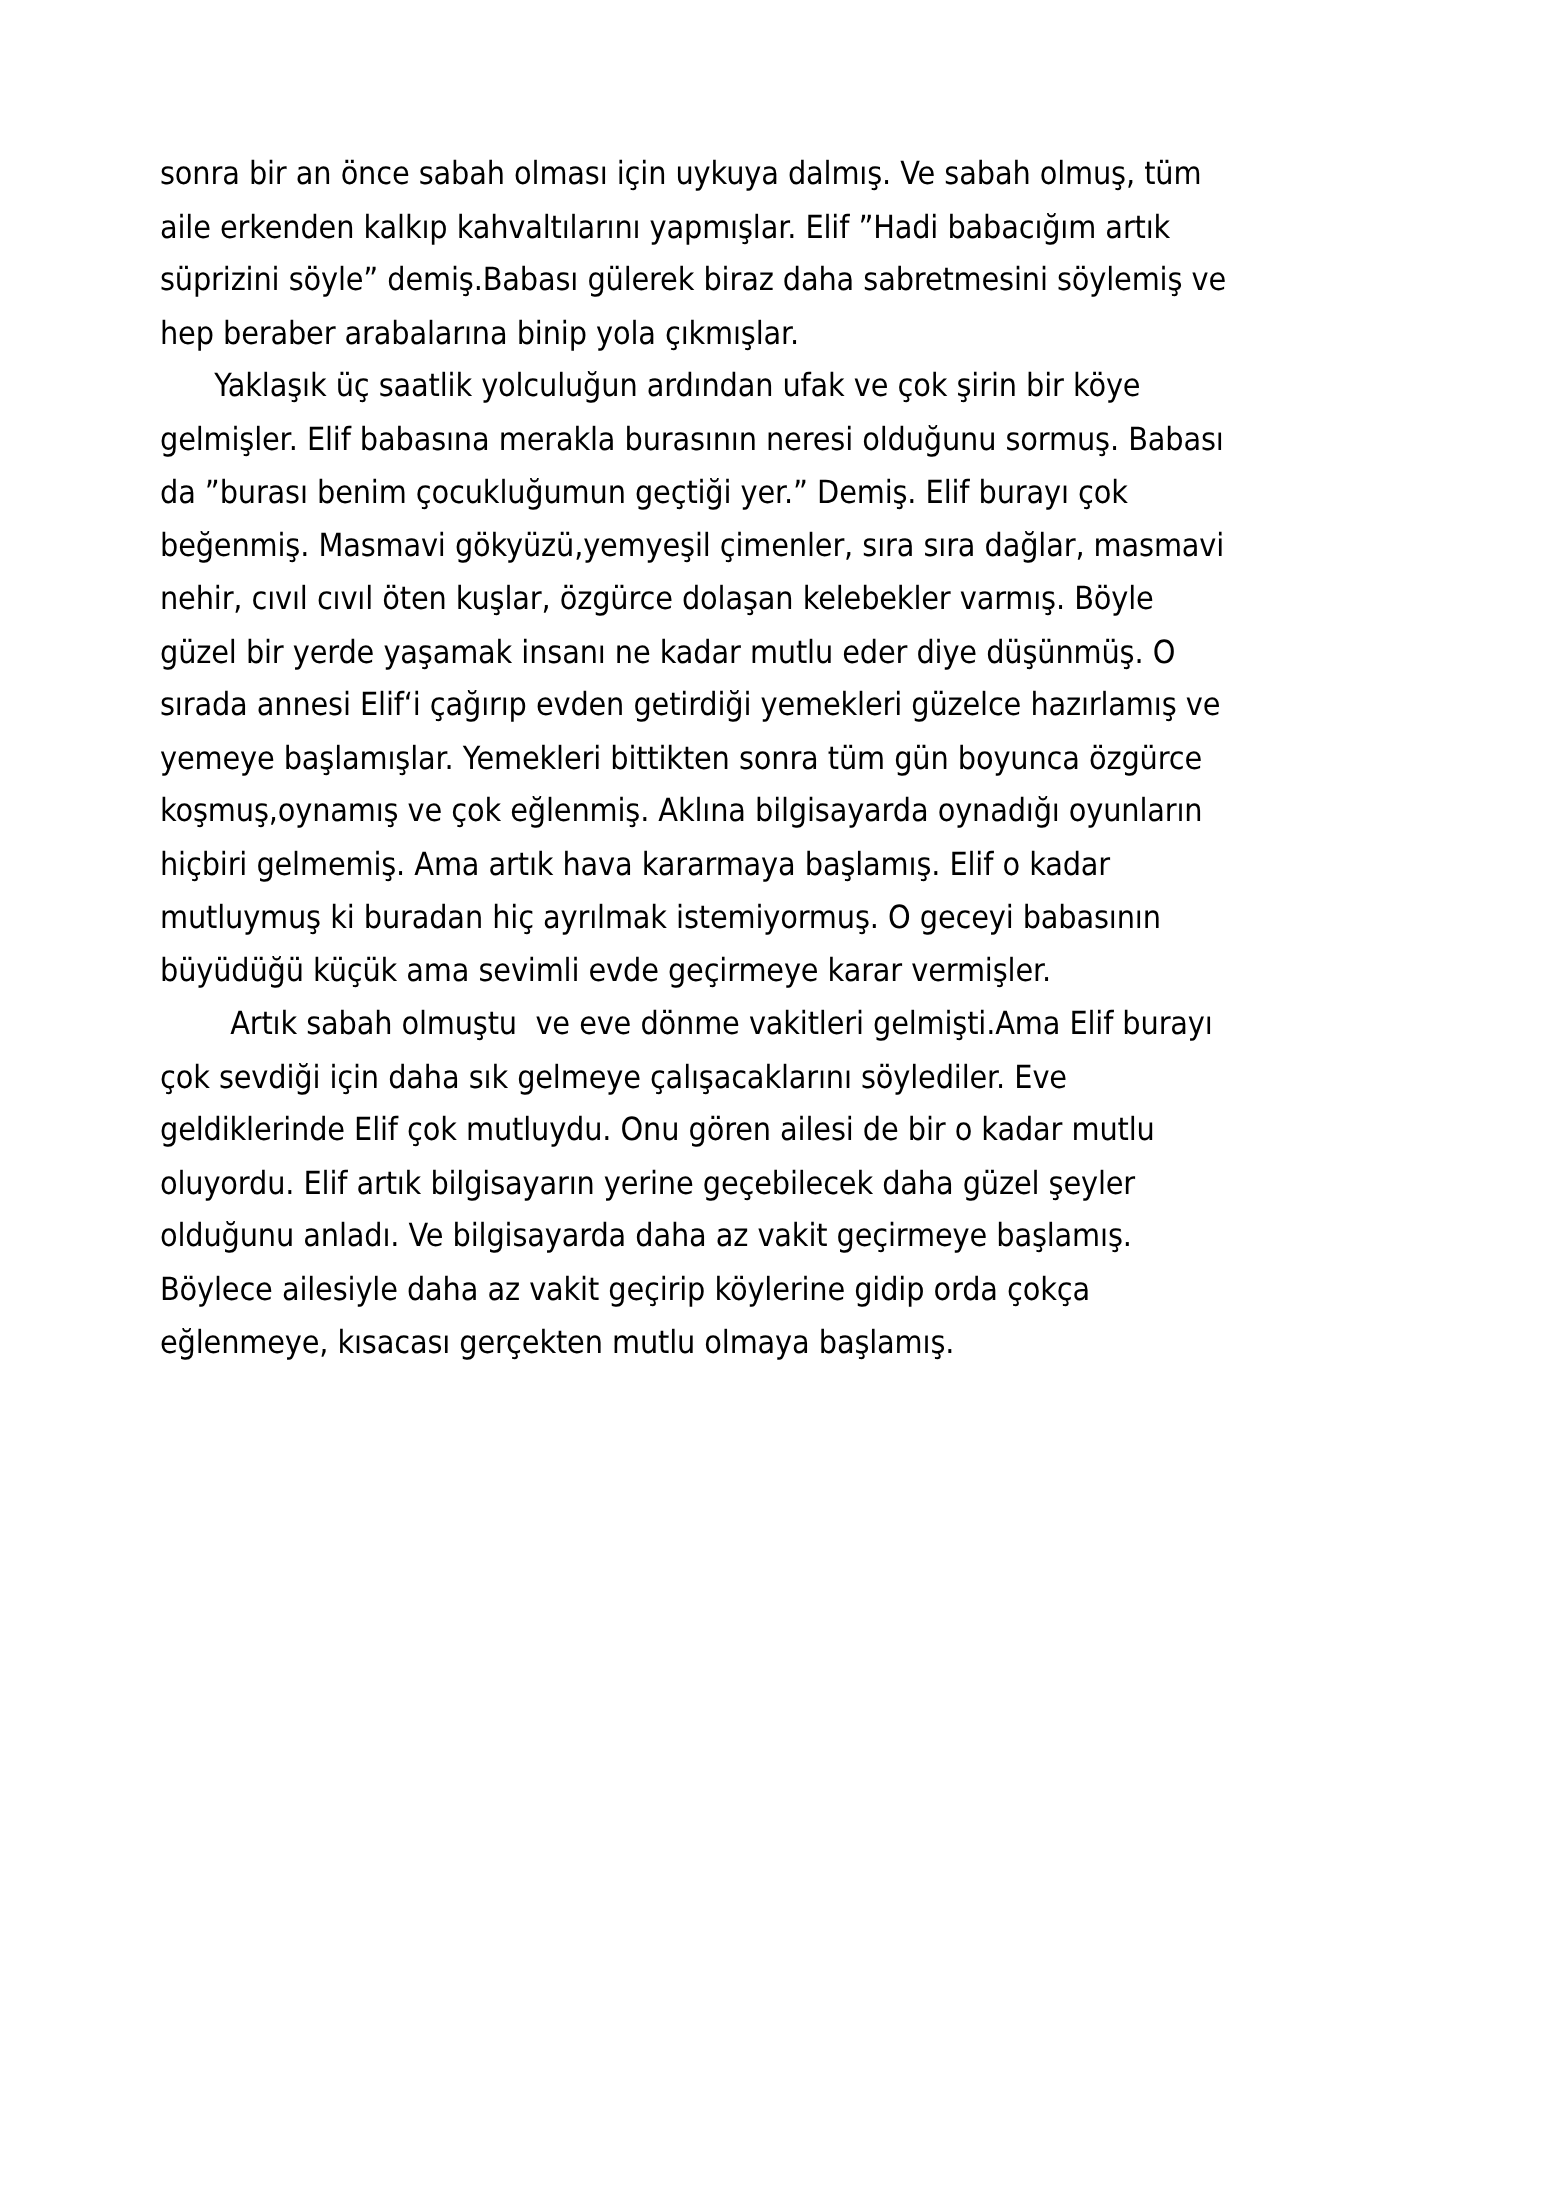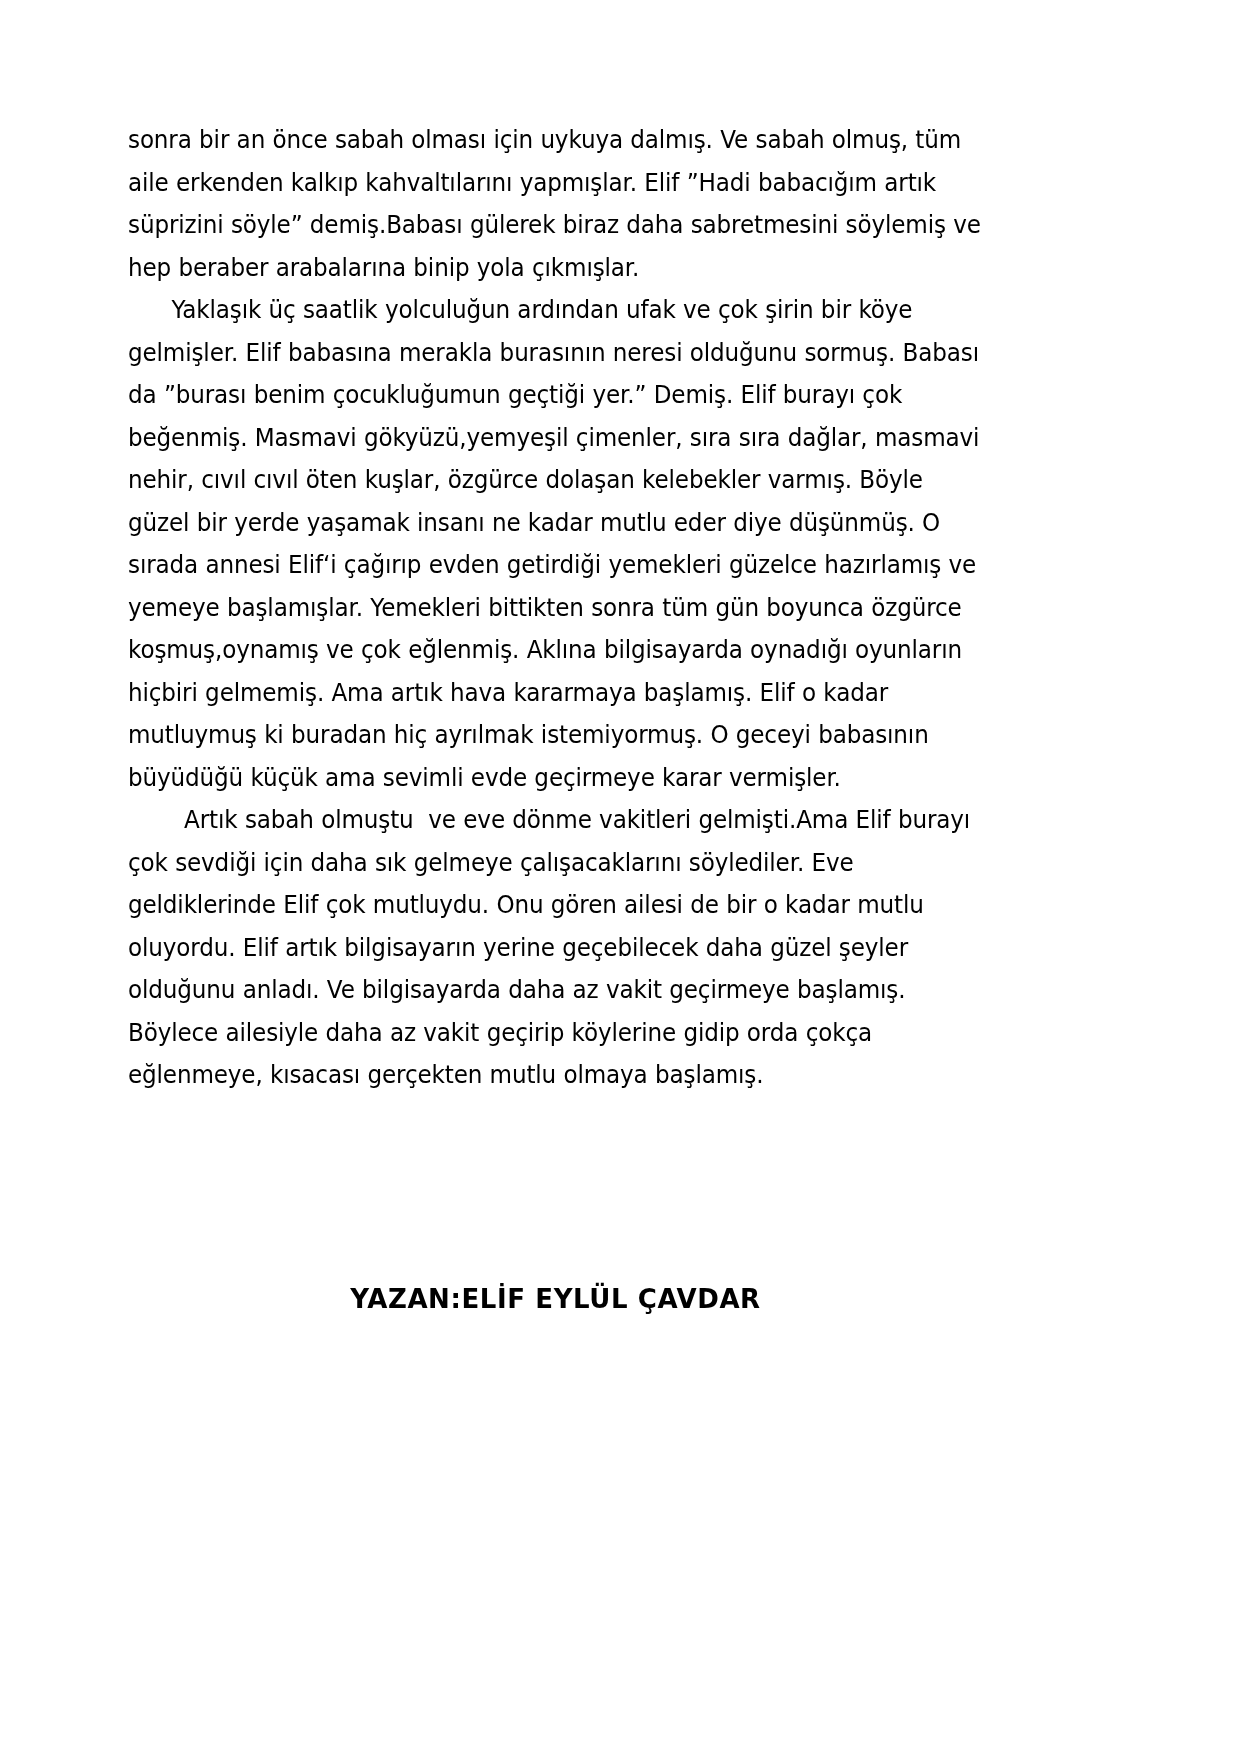--- a/index.html
+++ b/index.html
@@ -83,17 +83,14 @@
   <div class="doc-body">
 
     <p class="para">sonra bir an önce sabah olması için uykuya dalmış. Ve sabah olmuş, tüm aile erkenden kalkıp kahvaltılarını yapmışlar. Elif ”Hadi babacığım artık süprizini söyle” demiş.Babası gülerek biraz daha sabretmesini söylemiş ve hep beraber arabalarına binip yola çıkmışlar.</p>
 
     <p class="para indented">Yaklaşık üç saatlik yolculuğun ardından ufak ve çok şirin bir köye gelmişler. Elif babasına merakla burasının neresi olduğunu sormuş. Babası da ”burası benim çocukluğumun geçtiği yer.” Demiş. Elif burayı çok beğenmiş. Masmavi gökyüzü,yemyeşil çimenler, sıra sıra dağlar, masmavi nehir, cıvıl cıvıl öten kuşlar, özgürce dolaşan kelebekler varmış. Böyle güzel bir yerde yaşamak insanı ne kadar mutlu eder diye düşünmüş. O sırada annesi Elif‘i çağırıp evden getirdiği yemekleri güzelce hazırlamış ve yemeye başlamışlar. Yemekleri bittikten sonra tüm gün boyunca özgürce koşmuş,oynamış ve çok eğlenmiş. Aklına bilgisayarda oynadığı oyunların hiçbiri gelmemiş. Ama artık hava kararmaya başlamış. Elif o kadar mutluymuş ki buradan hiç ayrılmak istemiyormuş. O geceyi babasının büyüdüğü küçük ama sevimli evde geçirmeye karar vermişler.</p>
 
     <p class="para indented-wide">Artık sabah olmuştu  ve eve dönme vakitleri gelmişti.Ama Elif burayı çok sevdiği için daha sık gelmeye çalışacaklarını söylediler. Eve geldiklerinde Elif çok mutluydu. Onu gören ailesi de bir o kadar mutlu oluyordu. Elif artık bilgisayarın yerine geçebilecek daha güzel şeyler olduğunu anladı. Ve bilgisayarda daha az vakit geçirmeye başlamış. Böylece ailesiyle daha az vakit geçirip köylerine gidip orda çokça eğlenmeye, kısacası gerçekten mutlu olmaya başlamış.</p>
 
   </div>
 
-  <div class="signature-block">
-    <p class="signature">YAZAN:ELİF EYLÜL ÇAVDAR</p>
-  </div>
 
 </div>
 
 </body></html>

